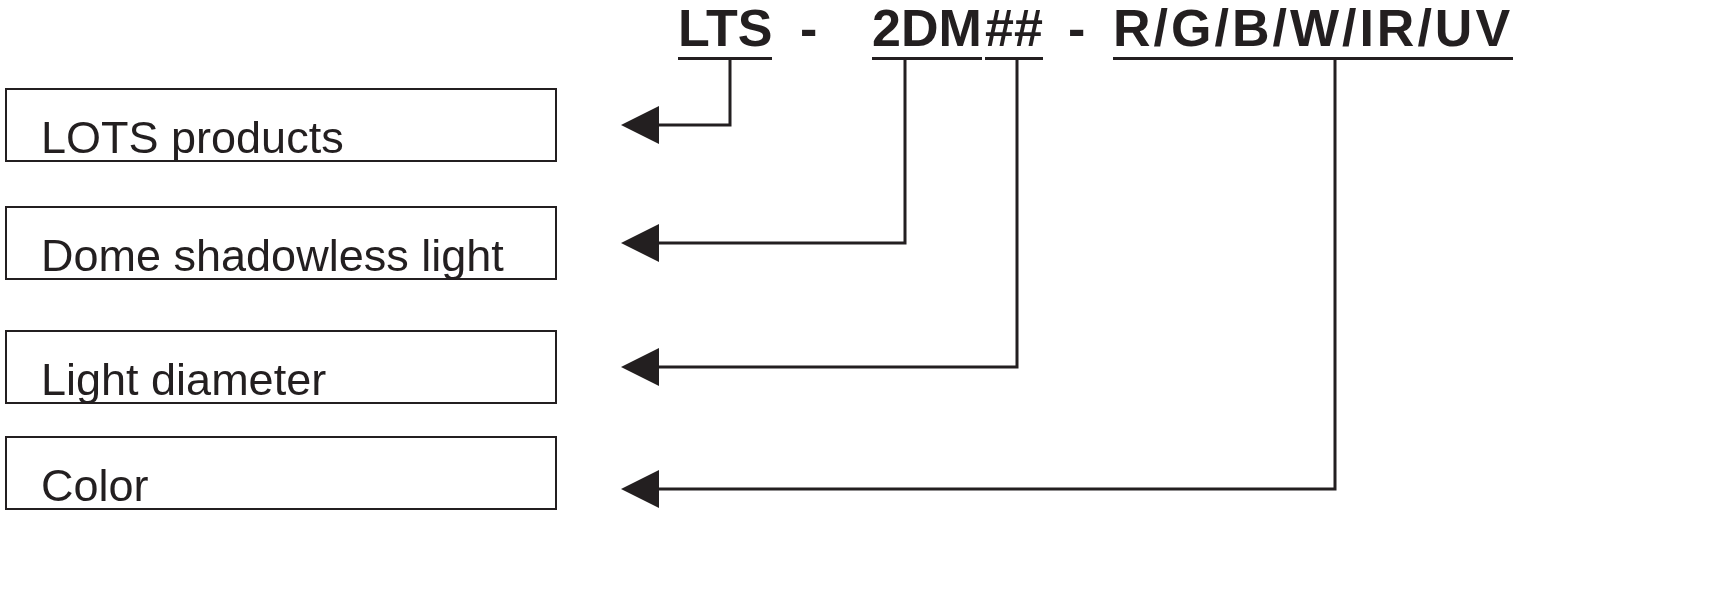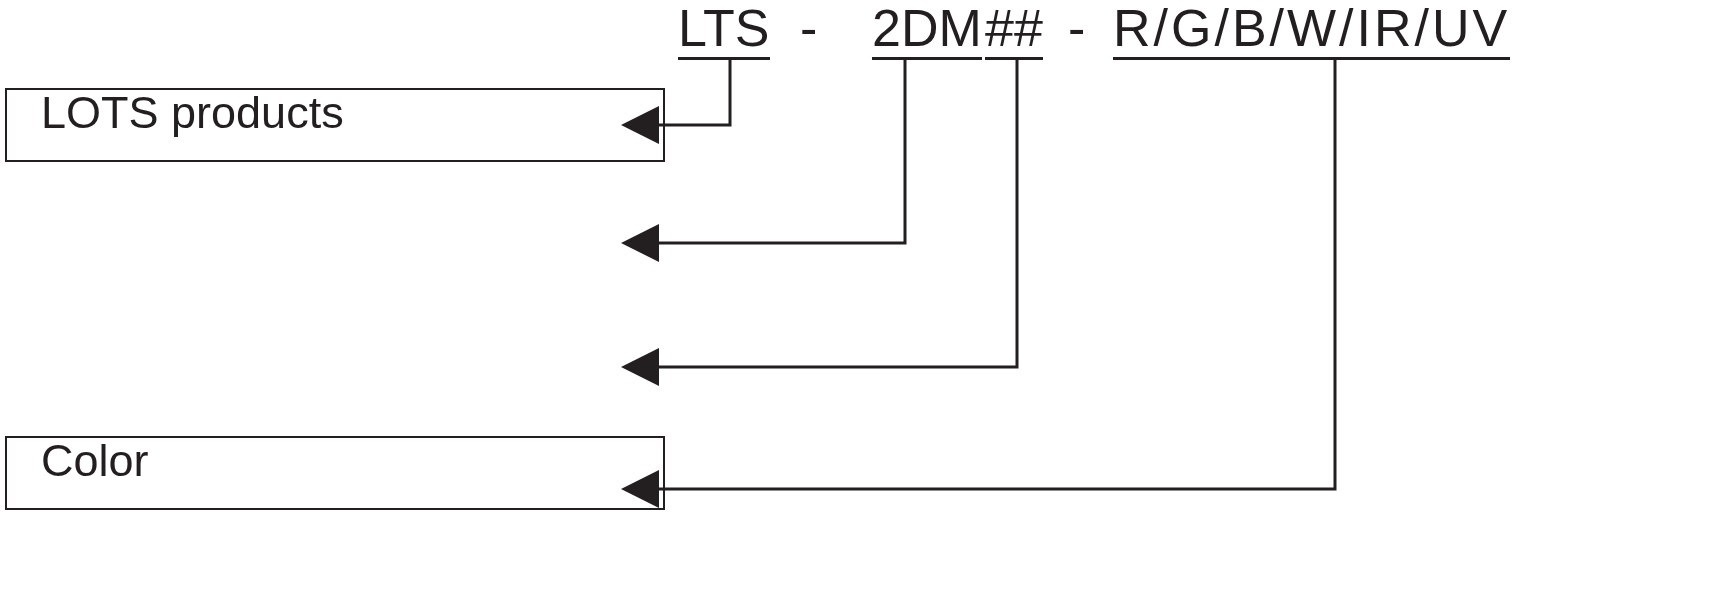--- a/index.html
+++ b/index.html
@@ -18,36 +18,37 @@
     overflow: hidden;
   }
   
   .seg {
     position: absolute;
     top: 2px;
     font-size: 52px;
     line-height: 52px;
     white-space: nowrap;
     color: #231f20;
+    font-weight: bold;
   }
   .seg.u {
     border-bottom: 3px solid #231f20;
     padding-bottom: 3px;
   }
   .seg.wide { letter-spacing: 3px; margin-left: 8px; }
   
   .box {
     position: absolute;
     left: 5px;
-    width: 660px;
+    width: 552px;
     height: 74px;
     border: 2px solid #231f20;
     background: #ffffff;
     display: flex;
-    align-items: flex-start;
+    align-items: flex-end;
     padding-left: 34px;
   }
   .box span {
     font-size: 45px;
     line-height: 1;
     color: #231f20;
     white-space: nowrap;
   }
   svg.connectors {
     position: absolute;
@@ -67,21 +68,27 @@
     <span class="seg u" style="left:872px">2DM</span>
     <span class="seg u" style="left:985px">##</span>
     <span class="seg" style="left:1068px">-</span>
     <span class="seg u wide" style="left:1105px">R/G/B/W/IR/UV</span>
   </div>
 
   <div class="box" style="top:88px">
     <span>LOTS products</span>
   </div>
 
+  <div class="box" style="top:206px">
+    <span>Dome shadowless light</span>
+  </div>
 
+  <div class="box" style="top:330px">
+    <span>Light diameter</span>
+  </div>
 
   <div class="box" style="top:436px">
     <span>Color</span>
   </div>
 
   <svg class="connectors" width="1721" height="589" viewBox="0 0 1721 589">
 
     <polyline points="655,125 730,125 730,60" fill="none" stroke="#231f20" stroke-width="3"></polyline>
     <polygon points="621,125 659,106 659,144" fill="#231f20"></polygon>
 

